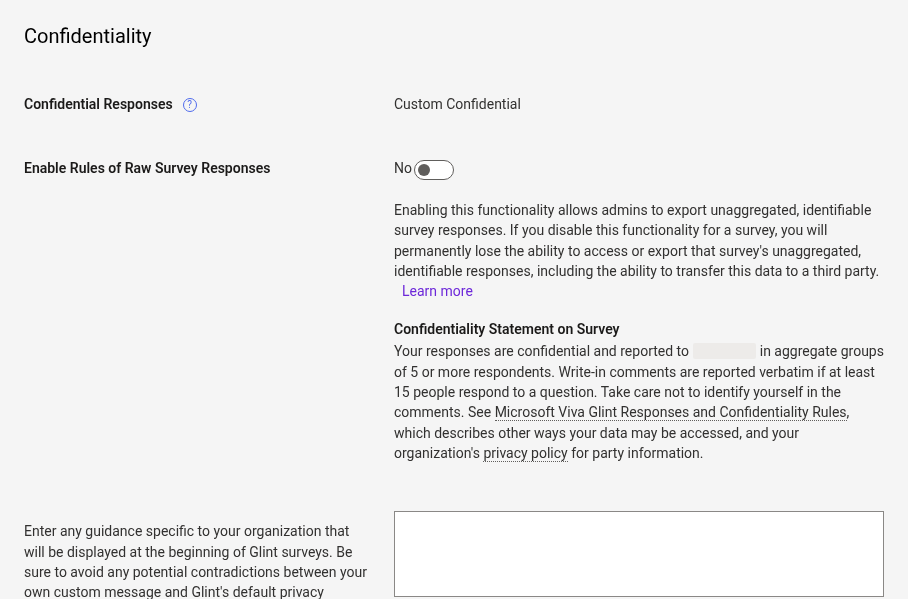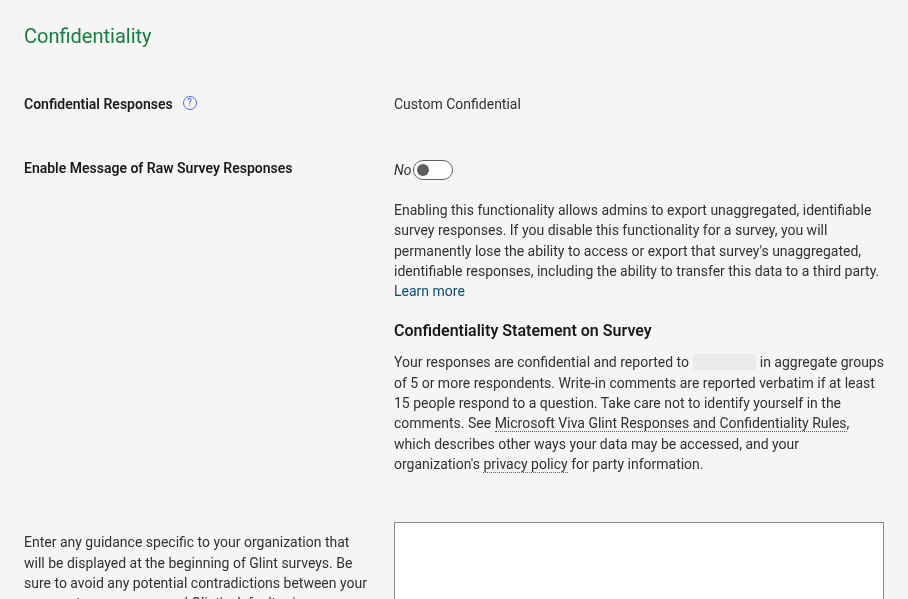--- a/index.html
+++ b/index.html
@@ -13,21 +13,21 @@
       color: #323130;
       font-size: 14px;
       width: 908px;
       height: 599px;
       padding: 24px;
     }
     .page-title {
       font-size: 20px;
       font-weight: 400;
       margin-bottom: 48px;
-      color: #15803d;
+      color: #000000;
     }
     .row {
       display: flex;
       margin-bottom: 48px;
     }
     .row.tight {
       margin-bottom: 0;
     }
     .left-col {
       width: 370px;
@@ -38,21 +38,21 @@
       max-width: 490px;
     }
     .label {
       font-size: 14px;
       font-weight: 600;
       color: #1b1a19;
       display: inline;
     }
     .label-wrap {
       display: flex;
-      align-items: flex-start;
+      align-items: flex-end;
       gap: 10px;
     }
     .info-icon {
       width: 14px;
       height: 14px;
       border: 1.2px solid #4f6bed;
       border-radius: 50%;
       display: inline-flex;
       align-items: center;
       justify-content: center;
@@ -61,24 +61,22 @@
       line-height: 1;
       font-weight: 400;
     }
     .value-text {
       font-size: 14px;
       color: #323130;
       text-align: right;
     }
     .toggle-row {
       display: flex;
-      align-items: center;
       gap: 2px;
       margin-bottom: 20px;
-      font-style: italic;
     }
     .toggle-no {
       font-size: 14px;
       color: #323130;
     }
     .toggle {
       width: 40px;
       height: 20px;
       background: #fff;
       border: 1px solid #605e5c;
@@ -96,35 +94,36 @@
       background: #605e5c;
       border-radius: 50%;
     }
     .desc {
       font-size: 14px;
       line-height: 1.45;
       color: #323130;
       margin-bottom: 20px;
     }
     .link {
-      color: #0c4a6e;
+      color: #6d28d9;
       text-decoration: none;
       cursor: pointer;
+      margin-left: 8px;
     }
     .link-underline {
       color: #323130;
       text-decoration: none;
       border-bottom: 1px dotted #605e5c;
       cursor: pointer;
     }
     .subheading {
-      font-size: 16px;
+      font-size: 14px;
       font-weight: 600;
       color: #1b1a19;
-      margin-bottom: 12px;
+      margin-bottom: 4px;
     }
     .statement {
       font-size: 14px;
       line-height: 1.45;
       color: #323130;
     }
     .redacted {
       background: #edebe9;
       color: #edebe9;
       padding: 0 18px;
@@ -161,21 +160,21 @@
       <span class="info-icon">?</span>
     </div>
   </div>
   <div class="right-col">
     <span class="value-text">Custom Confidential</span>
   </div>
 </div>
 
 <div class="row">
   <div class="left-col">
-    <span class="label">Enable Message of Raw Survey Responses</span>
+    <span class="label">Enable Rules of Raw Survey Responses</span>
   </div>
   <div class="right-col">
     <div class="toggle-row">
       <span class="toggle-no">No</span>
       <div class="toggle"></div>
     </div>
     <p class="desc">
       <span>Enabling this functionality allows admins to export unaggregated, identifiable survey responses. If you disable this functionality for a survey, you will permanently lose the ability to access or export that survey's unaggregated, identifiable responses, including the ability to transfer this data to a third party.</span>
       <span> </span>
       <a class="link">Learn more</a>

